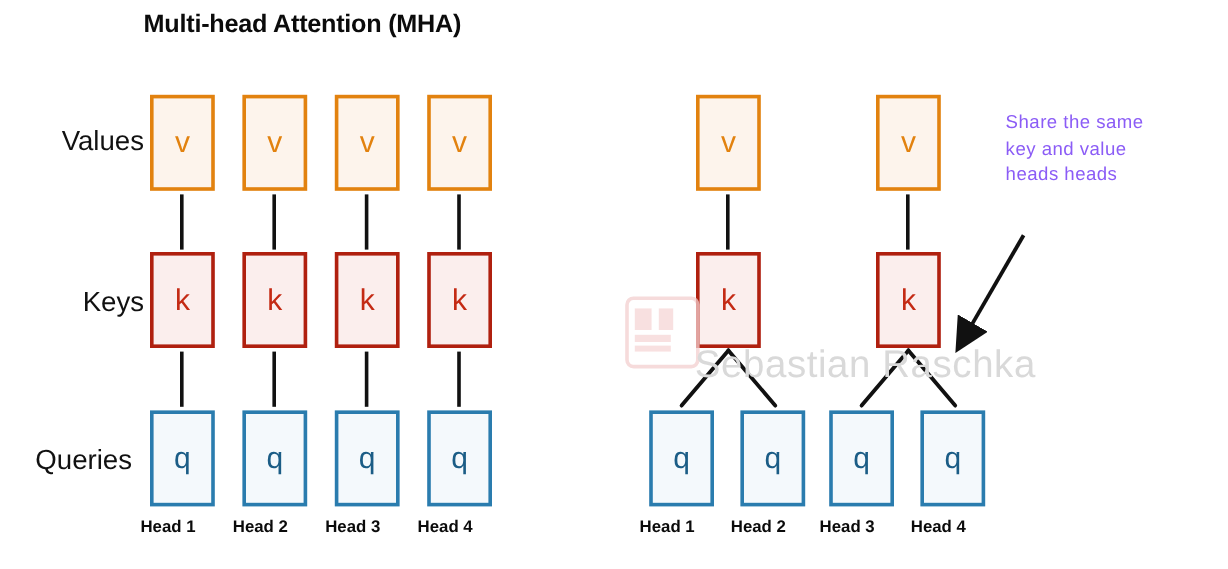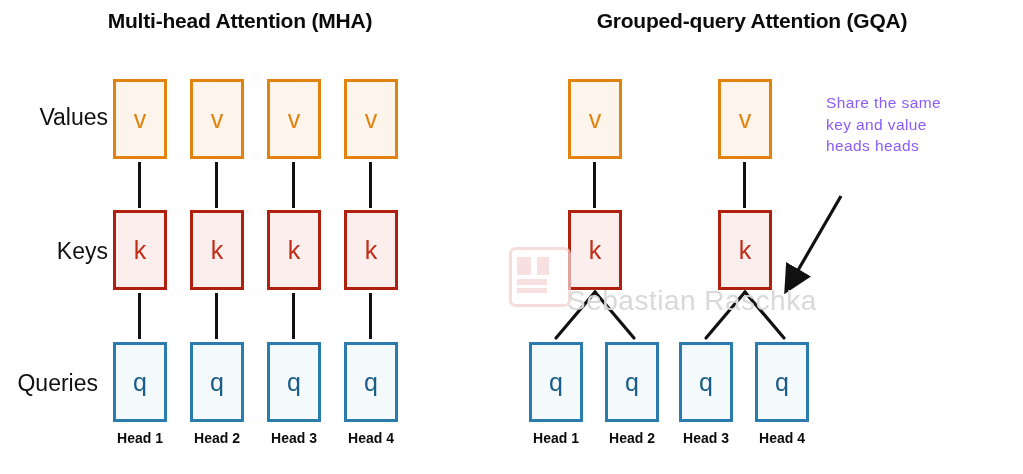--- a/index.html
+++ b/index.html
@@ -3,21 +3,21 @@
 <meta charset="utf-8">
 <style>
   html,body{margin:0;padding:0;}
   body{
     width:1023px;height:474px;
     background:#ffffff;
     font-family:"Liberation Sans", sans-serif;
     overflow:hidden;
     position:relative;
   }
-  #stage{position:relative;width:861px;height:474px;}
+  #stage{position:relative;width:861px;height:474px;margin-left:12px;}
 
   
   .panel-title{
     position:absolute;
     font-weight:bold;
     font-size:21px;
     color:#0b0b0b;
     letter-spacing:-0.2px;
     white-space:nowrap;
     text-align:center;
@@ -71,21 +71,21 @@
     width:3px;
     background:#111111;
   }
 
   
   .head-caption{
     position:absolute;
     font-size:14px;
     font-weight:bold;
     color:#0b0b0b;
-    text-align:center;
+    text-align:left;
     white-space:nowrap;
   }
 
   
   #branch-svg, #arrow-svg{
     position:absolute;
     left:0;top:0;
     width:1023px;height:474px;
     pointer-events:none;
   }
@@ -100,21 +100,21 @@
     font-size:15.5px;
     line-height:21.5px;
     color:#8b5cf6;
     letter-spacing:0.4px;
   }
 
   
   #wm-name{
     position:absolute;
     left:567px;top:285px;
-    font-size:28px;
+    font-size:32px;
     color:#d9d9d9;
     letter-spacing:0.5px;
     white-space:nowrap;
   }
   #wm-cn{
     position:absolute;
     left:674px;top:426px;
     font-size:25px;
     color:#bdbdbd;
     white-space:nowrap;
@@ -138,21 +138,20 @@
       linear-gradient(#f6d6d6,#f6d6d6) left 0 top 24px/30px 6px no-repeat,
       linear-gradient(#f6d6d6,#f6d6d6) left 0 top 33px/30px 5px no-repeat;
   }
 </style>
 </head>
 <body>
 
 <div id="stage">
 
   <div class="panel-title" id="title-mha">Multi-head Attention (MHA)</div>
-  <div class="panel-title" id="title-gqa">Grouped-query Attention (GQA)</div>
 
   <div class="row-label" id="label-values">Values</div>
   <div class="row-label" id="label-keys">Keys</div>
   <div class="row-label" id="label-queries">Queries</div>
 
   <div class="cell v" style="left:113px;top:79px;width:54px;height:80px;">v</div>
   <div class="cell v" style="left:190px;top:79px;width:54px;height:80px;">v</div>
   <div class="cell v" style="left:267px;top:79px;width:54px;height:80px;">v</div>
   <div class="cell v" style="left:344px;top:79px;width:54px;height:80px;">v</div>
 

